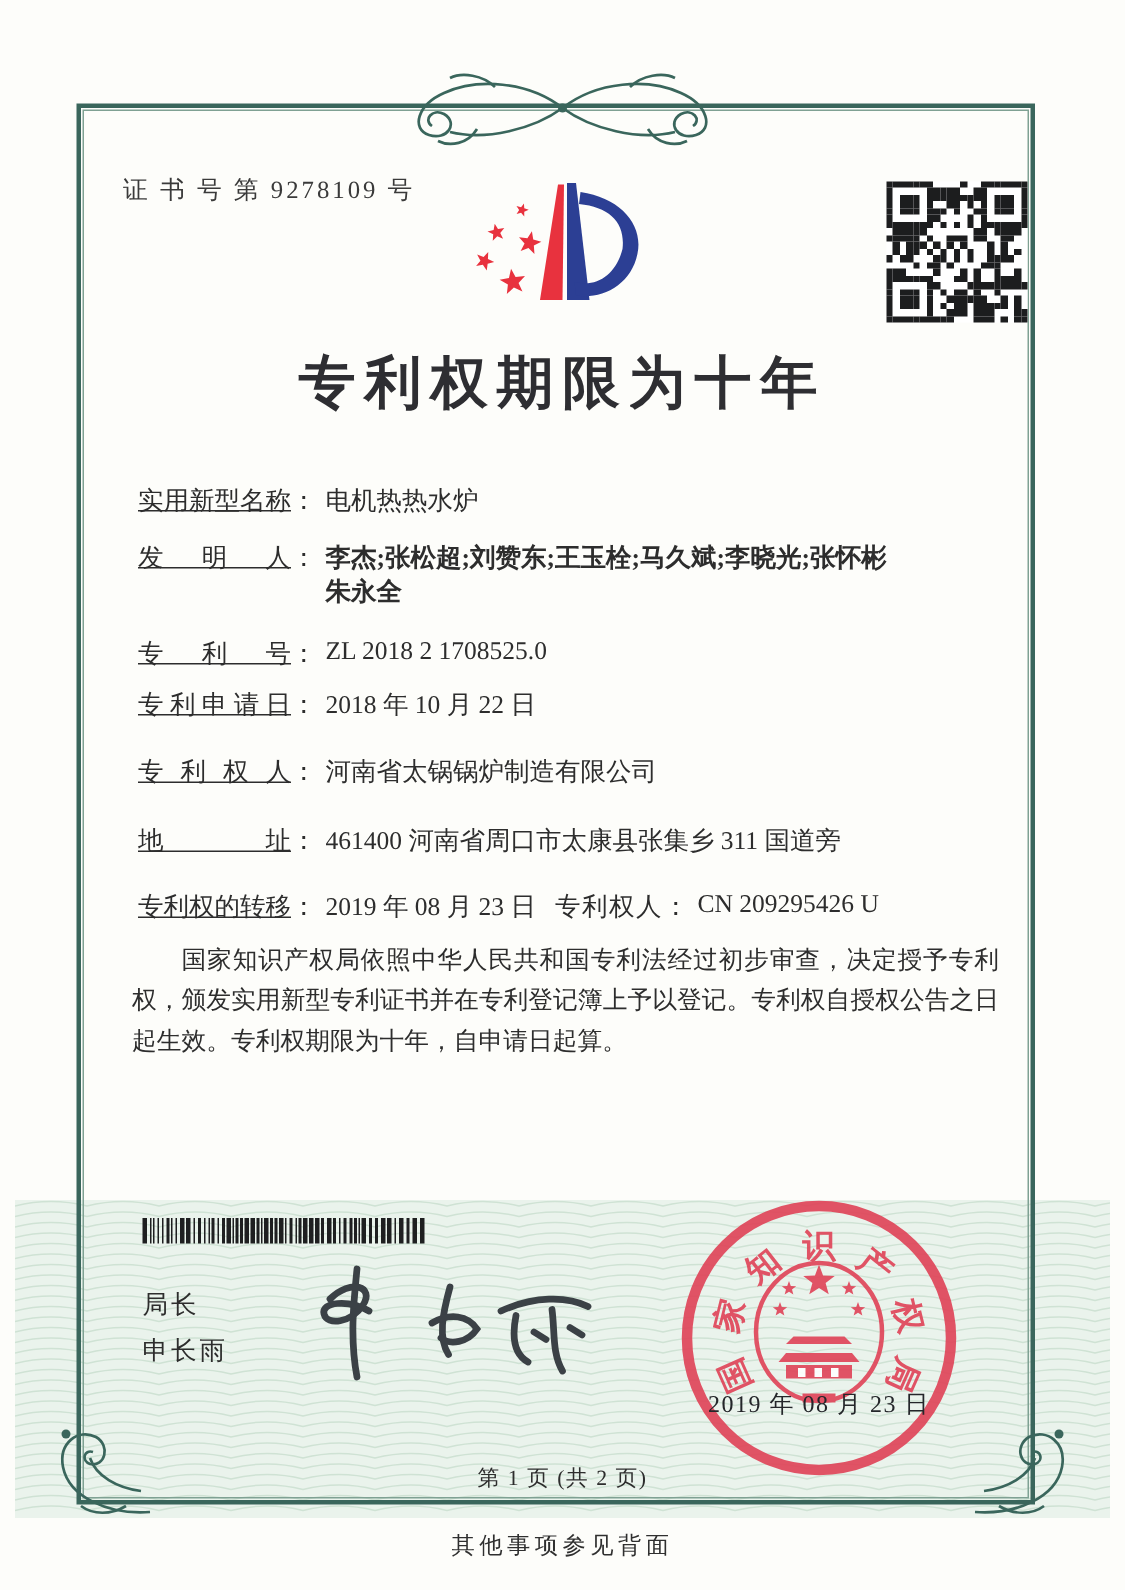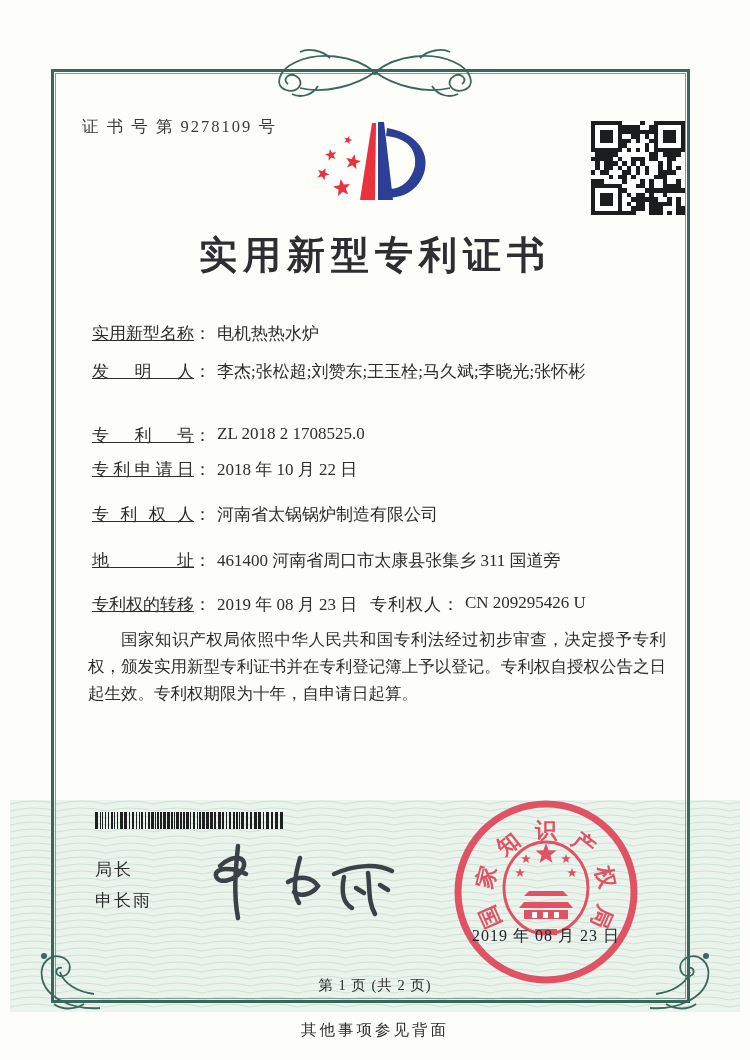--- a/index.html
+++ b/index.html
@@ -39,21 +39,21 @@
 
   #title{
     left:0;top:230px;width:750px;text-align:center;
     font-size:38px;font-weight:bold;letter-spacing:6px;color:#2e2e32;
   }
 
   .row{position:absolute;left:92px;font-size:17px;white-space:nowrap;}
   .lbl{display:inline-block;width:102px;text-align:justify;text-align-last:justify;text-decoration:underline;}
   .colon{display:inline-block;margin-right:6px;}
   .val{display:inline-block;vertical-align:top;}
-  .val2{display:block;}
+  .val2{display:block;font-weight:bold;}
   #row-grantno{left:370px;}
 
   #paras{left:88px;top:626px;width:578px;font-size:16.5px;line-height:27px;text-align:justify;}
   #paras p{margin:0;text-indent:2em;}
 
   #barcode{left:95px;top:812px;height:17px;display:flex;align-items:stretch;}
   #barcode span{display:block;height:100%;}
 
   #signer-role{left:95px;top:858px;font-size:17px;letter-spacing:2px;}
   #signer-name{left:95px;top:889px;font-size:17px;letter-spacing:2px;}
@@ -591,28 +591,28 @@
     <div class="c on"></div>
     <div class="c on"></div>
     <div class="c on"></div>
     <div class="c"></div>
     <div class="c on"></div>
     <div class="c"></div>
     <div class="c on"></div>
     <div class="c on"></div>
   </div>
 
-<div id="title" class="abs content">实用新型专利证书</div>
+<div id="title" class="abs content">专利权期限为十年</div>
 
 <div class="row content" style="top:322px">
   <span class="lbl">实用新型名称</span><span class="colon">：</span><span class="val">电机热热水炉</span>
 </div>
 
 <div class="row content" style="top:360px">
-  <span class="lbl">发明人</span><span class="colon">：</span><span class="val" style="max-width:475px;white-space:normal"><span class="val2">李杰;张松超;刘赞东;王玉栓;马久斌;李晓光;张怀彬</span></span>
+  <span class="lbl">发明人</span><span class="colon">：</span><span class="val" style="max-width:475px;white-space:normal"><span class="val2">李杰;张松超;刘赞东;王玉栓;马久斌;李晓光;张怀彬</span><span class="val2">朱永全</span></span>
 </div>
 
 <div class="row content" style="top:424px">
   <span class="lbl">专利号</span><span class="colon">：</span><span class="val">ZL 2018 2 1708525.0</span>
 </div>
 
 <div class="row content" style="top:458px">
   <span class="lbl">专利申请日</span><span class="colon">：</span><span class="val">2018 年 10 月 22 日</span>
 </div>
 

